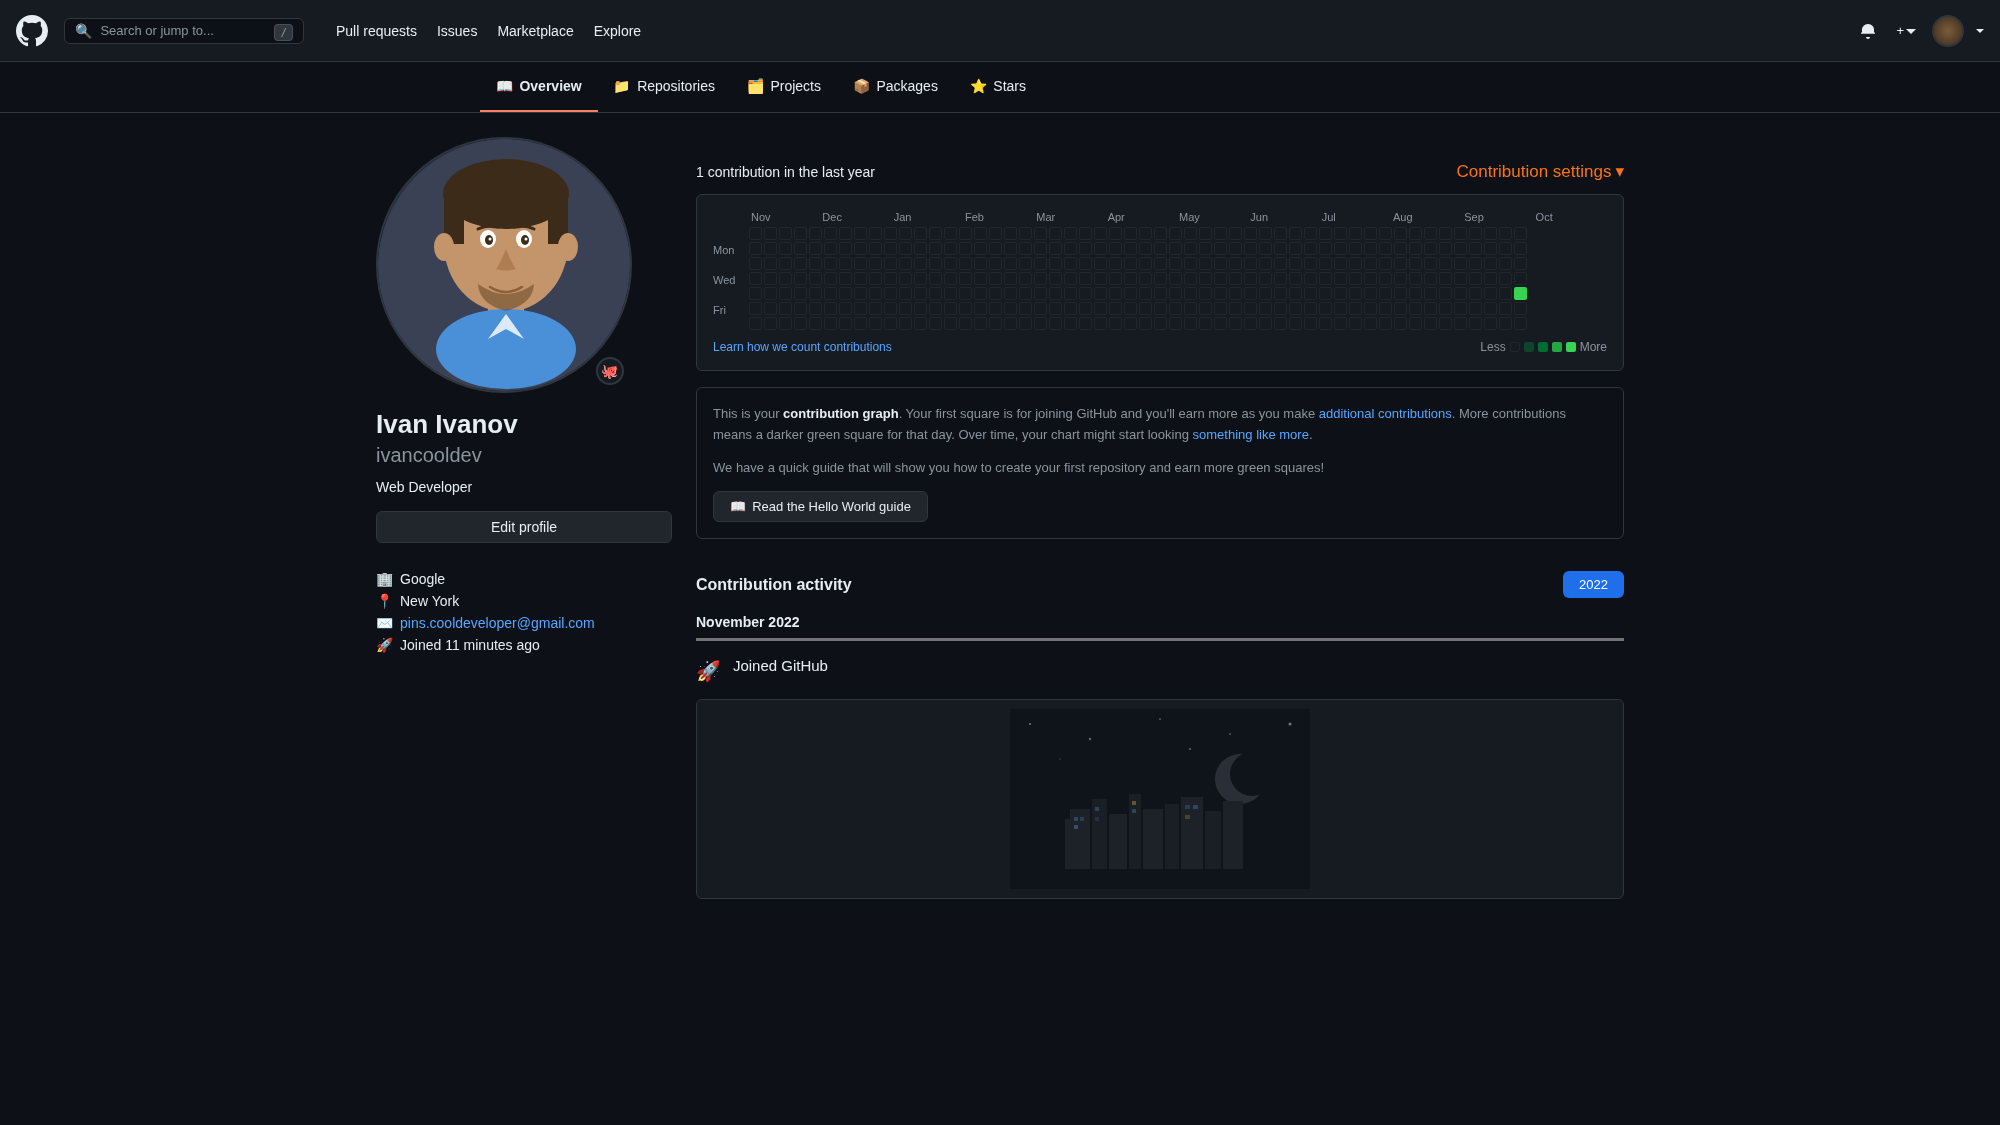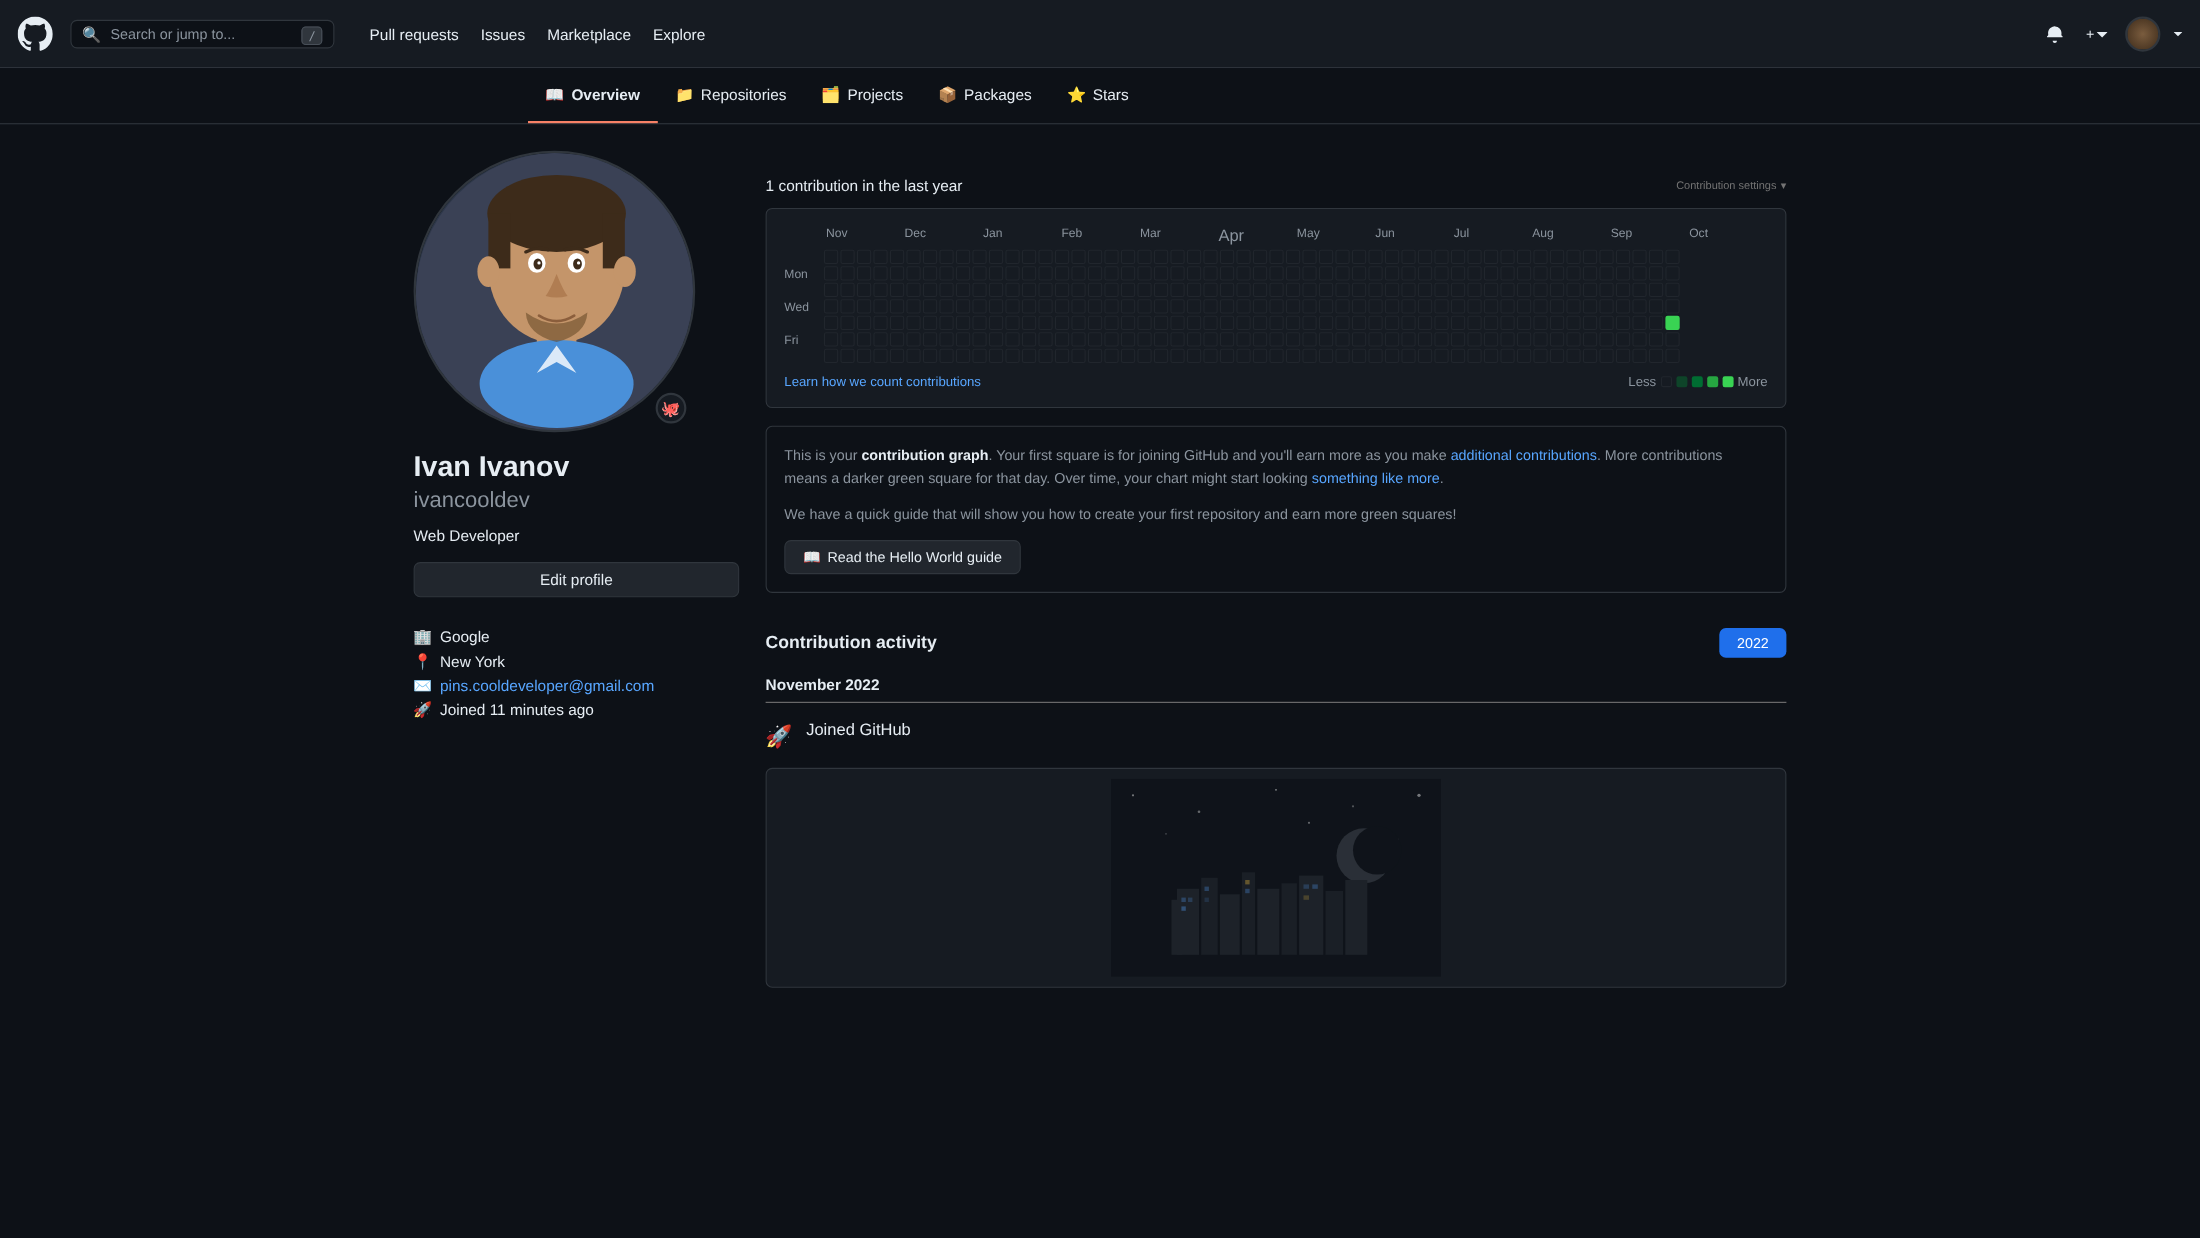--- a/index.html
+++ b/index.html
@@ -236,22 +236,22 @@
       align-items: center;
       margin-bottom: 12px;
     }
     .contribution-title {
       font-size: 14px;
       color: #e6edf3;
     }
     .contribution-settings-btn {
       background: none;
       border: none;
-      color: #737373;
-      font-size: 10px;
+      color: #f97316;
+      font-size: 17px;
       cursor: pointer;
       display: flex;
       align-items: center;
       gap: 4px;
     }
 
     .graph-container {
       background: #161b22;
       border: 1px solid #30363d;
       border-radius: 6px;
@@ -345,21 +345,21 @@
       cursor: pointer;
       font-weight: 500;
     }
     .activity-month {
       margin-bottom: 16px;
     }
     .activity-month-title {
       font-size: 14px;
       font-weight: 600;
       color: #8b949e;
-      border-bottom: 1px solid #737373;
+      border-bottom: 3px solid #737373;
       padding-bottom: 8px;
       margin-bottom: 16px;
     }
     .activity-month-title span {
       color: #e6edf3;
     }
     .activity-month-title .year-text {
       color: #8b949e;
       font-weight: 400;
     }
@@ -561,21 +561,21 @@
       </div>
 
       <div class="graph-container">
 
         <div style="display:flex; padding-left:38px; margin-bottom:4px;">
           <div style="font-size:11px;color:#8b949e;flex:1;">Nov</div>
           <div style="font-size:11px;color:#8b949e;flex:1;">Dec</div>
           <div style="font-size:11px;color:#8b949e;flex:1;">Jan</div>
           <div style="font-size:11px;color:#8b949e;flex:1;">Feb</div>
           <div style="font-size:11px;color:#8b949e;flex:1;">Mar</div>
-          <div style="font-size:15px;color:#8b949e;flex:1;">Apr</div>
+          <div style="font-size:11px;color:#8b949e;flex:1;">Apr</div>
           <div style="font-size:11px;color:#8b949e;flex:1;">May</div>
           <div style="font-size:11px;color:#8b949e;flex:1;">Jun</div>
           <div style="font-size:11px;color:#8b949e;flex:1;">Jul</div>
           <div style="font-size:11px;color:#8b949e;flex:1;">Aug</div>
           <div style="font-size:11px;color:#8b949e;flex:1;">Sep</div>
           <div style="font-size:11px;color:#8b949e;flex:1;">Oct</div>
         </div>
 
         <div style="display:flex;gap:4px;">
 

